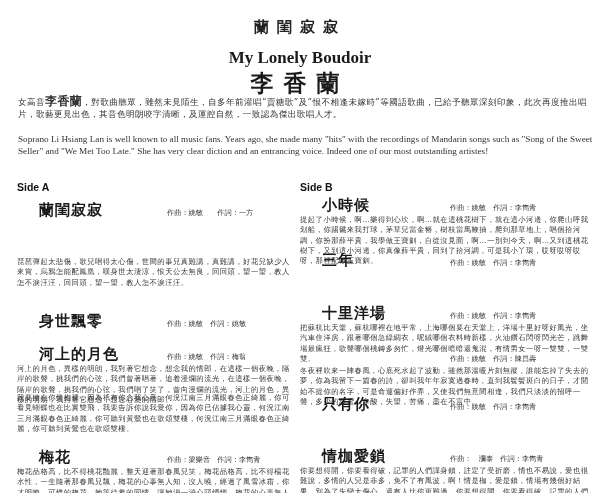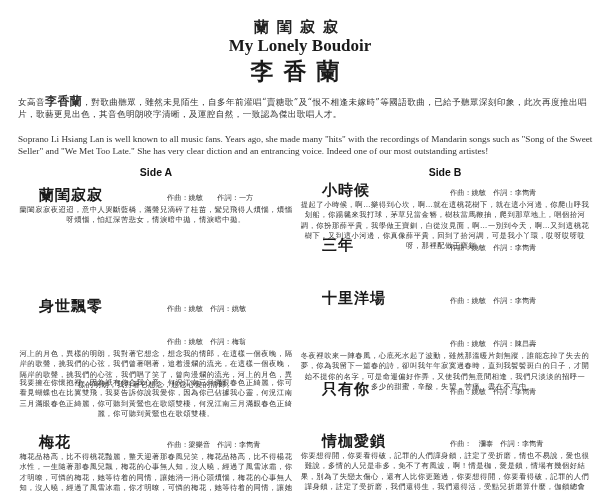--- a/index.html
+++ b/index.html
@@ -8,21 +8,21 @@
       color: #1a1a1a;
     }
     .page { position: relative; width: 561px; height: 493px; }
     .header { position: absolute; left: 0; top: 18px; width: 600px; text-align: center; }
     .title-zh {
       font-family: "DejaVu Serif", serif; font-weight: bold; font-size: 15px;
       letter-spacing: 8px; line-height: 18px; color: #222;
     }
     .title-en {
       font-family: "Liberation Serif", serif; font-weight: bold; font-size: 17px;
-      line-height: 20px; color: #1a1a1a; margin-top: 0;
+      line-height: 20px; color: #1a1a1a; margin-top: 12px;
     }
     .artist-zh {
       font-family: "DejaVu Serif", serif; font-weight: bold; font-size: 23px;
       letter-spacing: 10px; line-height: 26px; color: #1a1a1a; margin-top: 2px;
     }
     .artist-en {
       font-family: "Liberation Serif", serif; font-weight: bold; font-size: 17px;
       line-height: 20px; color: #1a1a1a; margin-top: 1px;
     }
     .intro-zh {
@@ -30,21 +30,21 @@
       font-family: "DejaVu Serif", serif; font-size: 8.6px; line-height: 12px;
       color: #333; letter-spacing: 0.4px;
     }
     .intro-zh .artist-inline { font-size: 12px; font-weight: bold; }
     .intro-en {
       position: absolute; left: 18px; top: 134px; width: 578px;
       font-family: "Liberation Serif", serif; font-size: 9.2px; line-height: 11.5px;
       color: #333;
     }
     .side {
-      position: absolute; top: 165px; text-align: center;
+      position: absolute; top: 180px;
     }
     .side-a { left: 17px; width: 278px; }
     .side-b { left: 300px; width: 290px; }
     .side-label {
       font-family: "Liberation Sans", sans-serif; font-weight: bold; font-size: 10.5px;
       color: #111; line-height: 14px;
     }
     .song { position: absolute; left: 0; width: 100%; }
     .song-head { position: relative; height: 18px; }
     .song-title {
@@ -77,35 +77,36 @@
   <div class="intro-en">Soprano Li Hsiang Lan is well known to all music fans.    Years ago, she made many "hits" with the recordings of Mandarin songs such as "Song of the Sweet Seller" and "We Met Too Late." She has very clear diction and an entrancing voice. Indeed one of our most outstanding artistes!</div>
 
   <div class="side side-a">
     <div class="side-label">Side A</div>
 
     <div class="song" style="top:21px">
       <div class="song-head">
           <span class="song-title">蘭閨寂寂</span>
           <span class="song-credit">作曲：姚敏　　作詞：一方</span>
         </div>
-      <div class="song-lyrics">蘭閨寂寂夜迢迢，意中人哭斷藍橋，滿聲兒滴碎了桂苗，鸞兒飛得人煩惱，煩惱呀煩惱，怕紅深苦悲女，情淚暗中拋，情淚暗中拋。</div>
     </div>
 
     <div class="song" style="top:76px">
+      <div class="song-lyrics">琵琶彈起太悲傷，歌兒唱得太心傷，世間的事兒真難講，真難講，好花兒缺少人來賞，烏鴉怎能配鳳凰，嘆身世太淒涼，恨天公太無良，回回頭，望一望，教人怎不淚汪汪，回回頭，望一望，教人怎不淚汪汪。</div>
     </div>
 
     <div class="song" style="top:132px">
       <div class="song-head">
           <span class="song-title">身世飄零</span>
           <span class="song-credit">作曲：姚敏　作詞：姚敏</span>
         </div>
     </div>
 
     <div class="song" style="top:165px">
       <div class="song-head">
+          <span class="song-title">河上的月色</span>
           <span class="song-credit">作曲：姚敏　作詞：梅翁</span>
         </div>
       <div class="song-lyrics">河上的月色，異樣的明朗，我對著它想念，想念我的情郎，在這樣一個夜晚，隔岸的歌聲，挑我們的心弦，我們曾著唱著，追着漫爛的流光，在這樣一個夜晚，隔岸的歌聲，挑我們的心弦，我們唱了笑了，曾向漫爛的流光，河上的月色，異樣的明朗，我對著它想念，想念心愛的情郎。</div>
     </div>
 
     <div class="song" style="top:212px">
       <div class="song-lyrics">我要擁在你懷抱裡，因為祇有你合我心意，何況江南三月滿眼春色正綺麗，你可看見蝴蝶也在比翼雙飛，我要告訴你說我愛你，因為你已佔據我心靈，何況江南三月滿眼春色正綺麗，你可聽到黃鶯也在歌頌雙棲，何況江南三月滿眼春色正綺麗，你可聽到黃鶯也在歌頌雙棲。</div>
     </div>
 
     <div class="song" style="top:268px">
@@ -133,20 +134,21 @@
           <span class="song-title">三年</span>
           <span class="song-credit">作曲：姚敏　作詞：李雋青</span>
         </div>
     </div>
 
     <div class="song" style="top:124px">
       <div class="song-head">
           <span class="song-title">十里洋場</span>
           <span class="song-credit">作曲：姚敏　作詞：李雋青</span>
         </div>
+      <div class="song-lyrics">把蘇杭比天堂，蘇杭哪裡在地平常，上海哪個要在天堂上，洋場十里好呀好風光，坐汽車住洋房，跟著哪個急綠綢衣，呢絨哪個衣料時新樣，火油鑽石閃呀閃光芒，跳舞場最瘋狂，歌聲哪個桃轉多匆忙，燈光哪個暗暗還鬼混，有情男女一呀一雙雙，一雙雙。</div>
     </div>
 
     <div class="song" style="top:167px">
       <div class="song-head">
           <span class="song-credit">作曲：姚敏　作詞：陳昌壽</span>
         </div>
       <div class="song-lyrics">冬夜裡吹來一陣春風，心底死水起了波動，雖然那溫暖片刻無蹤，誰能忘掉了失去的夢，你為我留下一篇春的詩，卻叫我年年寂寞過春時，直到我鬢鬢斑白的日子，才開始不提你的名字，可是命運偏好作弄，又使我們無意間相逢，我們只淡淡的招呼一聲，多少的甜蜜，辛酸，失望，苦痛，盡在不言中。</div>
     </div>
 
     <div class="song" style="top:215px">

